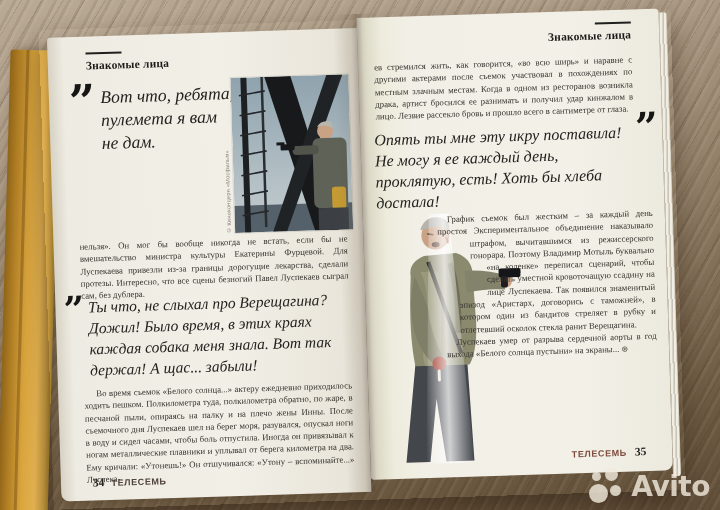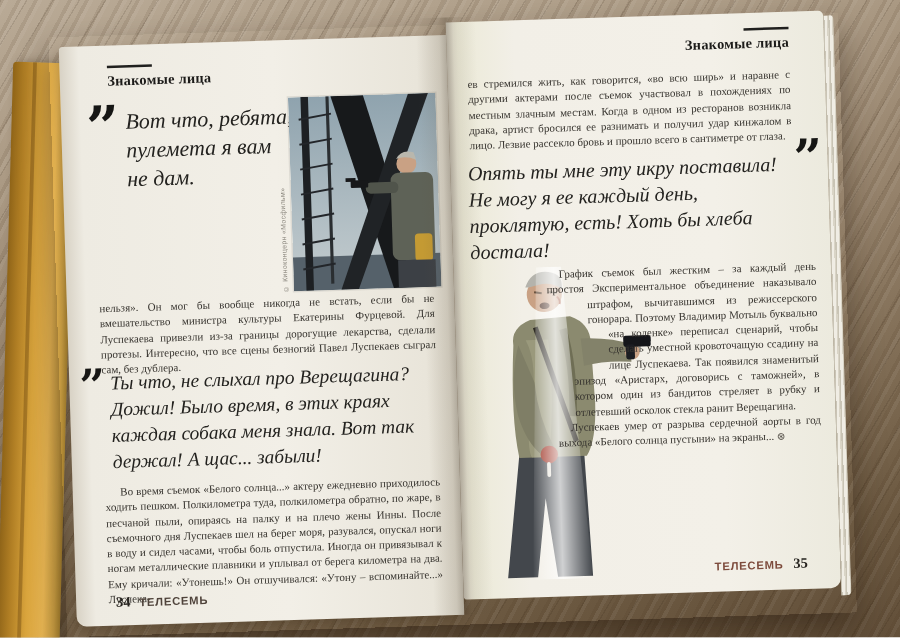--- a/index.html
+++ b/index.html
@@ -260,14 +260,23 @@
 
       <div class="rp-footer">
         <span class="brand">ТЕЛЕСЕМЬ</span>
         <span class="pagenum">35</span>
       </div>
     </div>
 
     <div class="gutter"></div>
   </div>
 
+  <div class="watermark">
+    <span class="wm-dots">
+      <i class="wm-d1"></i>
+        <i class="wm-d2"></i>
+        <i class="wm-d3"></i>
+        <i class="wm-d4"></i>
+    </span>
+    <span class="wm-text">Avito</span>
+  </div>
 
 </div>
 
 </body></html>

